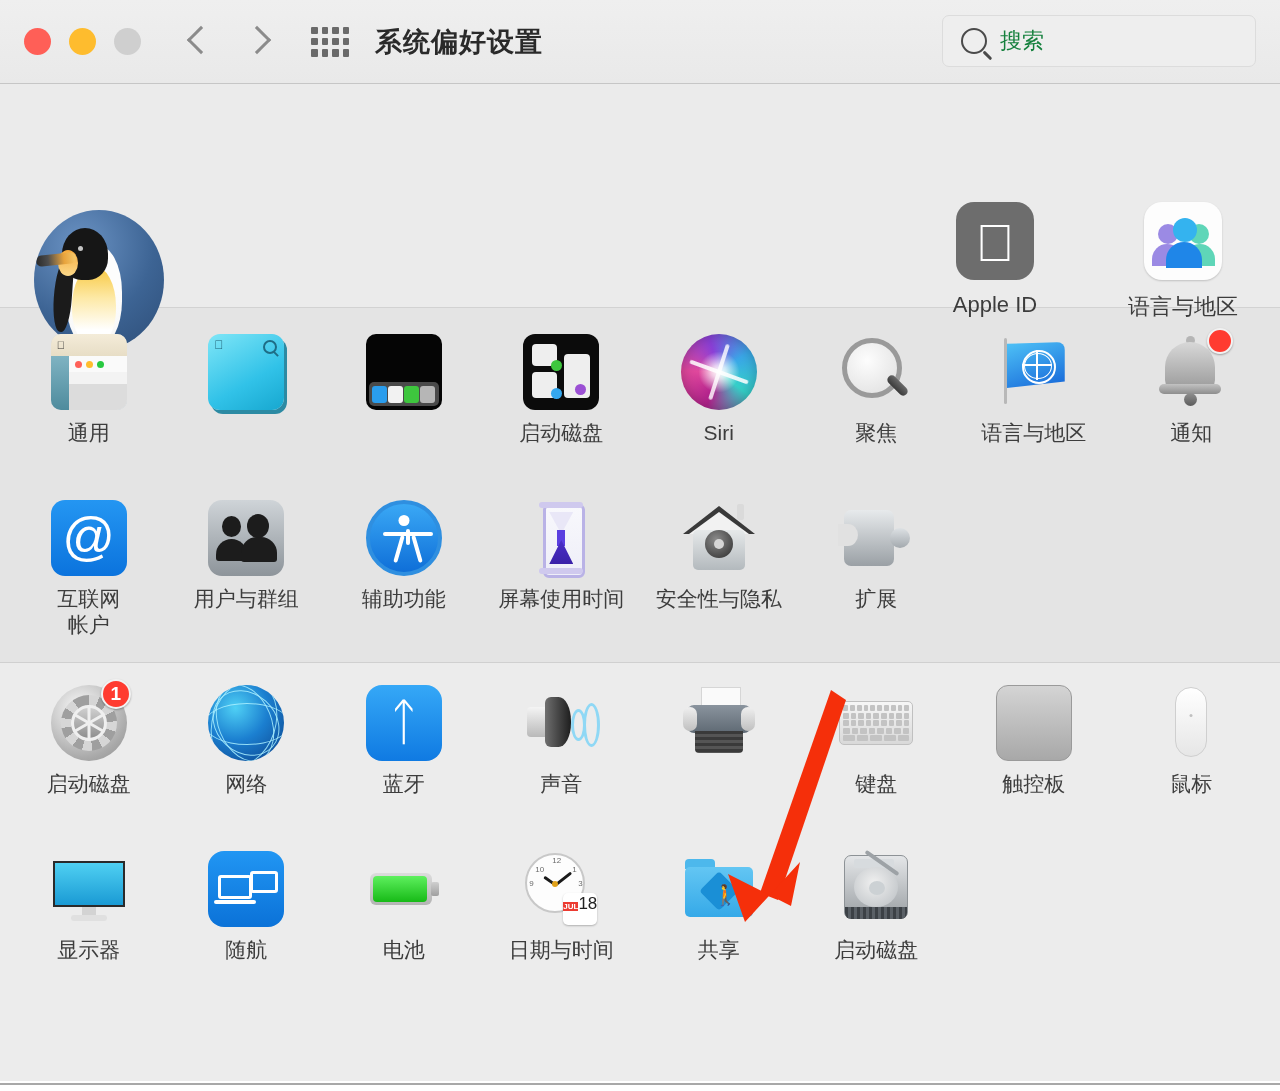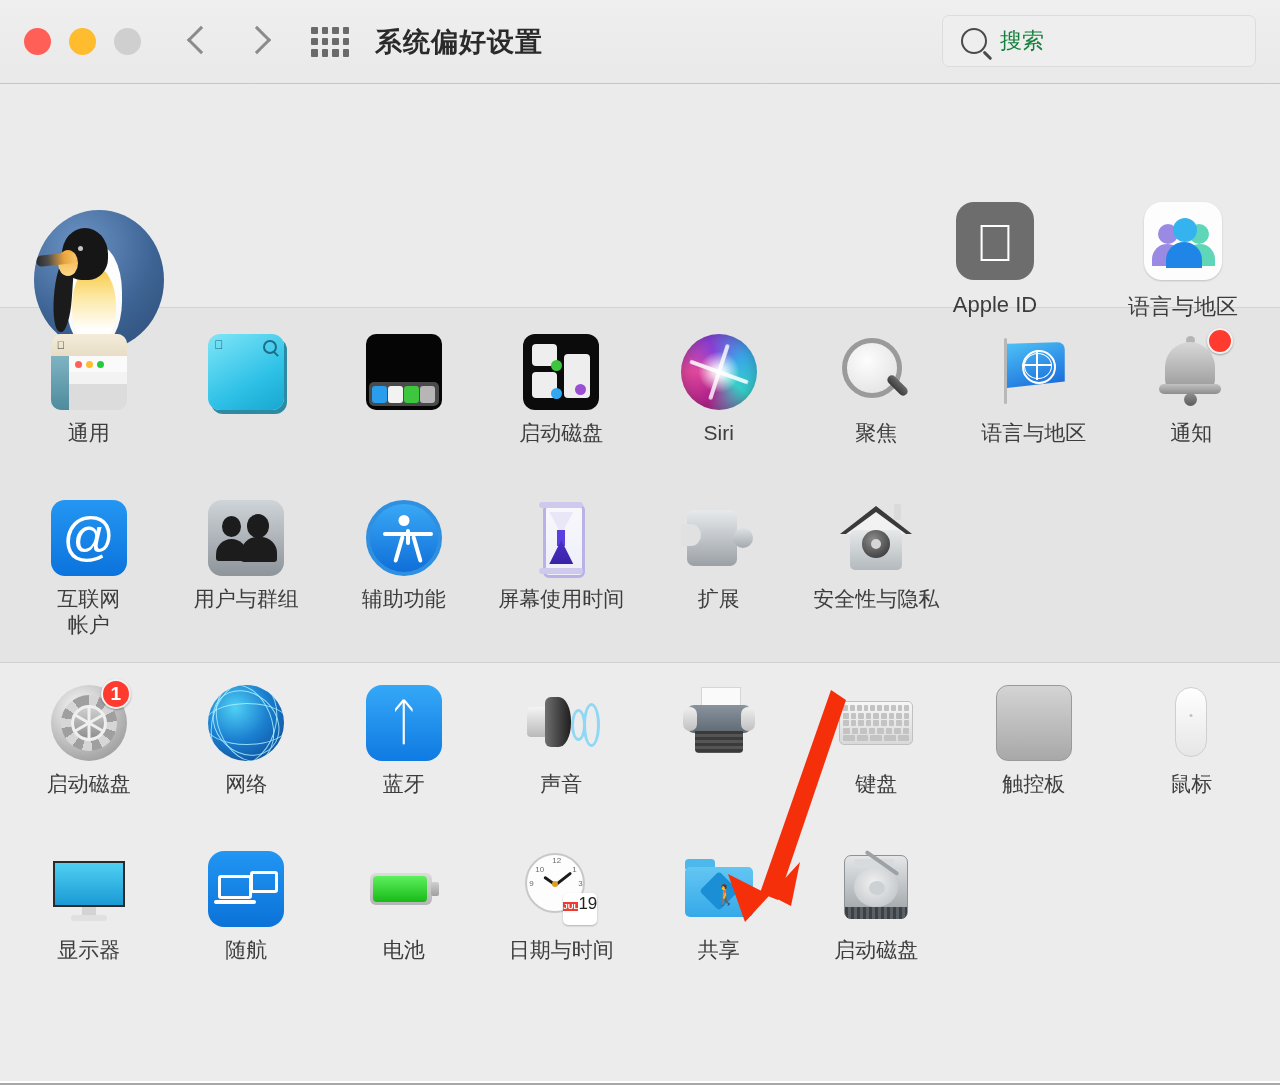--- a/index.html
+++ b/index.html
@@ -655,41 +655,41 @@
               <span class="sandbot"></span>
           <span class="cap1"></span>
               <span class="cap2"></span>
         </div>
           </div>
         <div class="label">屏幕使用时间</div>
       </div>
 
       <div class="cell">
         <div class="icon-wrap">
-            <div class="ic ic-ext">
-          <span class="pz"></span>
-              <span class="knobin"></span>
-              <span class="knobout"></span>
-        </div>
-          </div>
-        <div class="label">扩展</div>
-      </div>
-
-      <div class="cell">
-        <div class="icon-wrap">
             <div class="ic ic-sec">
           <span class="chim"></span>
               <span class="roof"></span>
               <span class="roof2"></span>
           <span class="house"></span>
               <span class="dial"></span>
               <span class="dialc"></span>
         </div>
           </div>
         <div class="label">安全性与隐私</div>
+      </div>
+
+      <div class="cell">
+        <div class="icon-wrap">
+            <div class="ic ic-ext">
+          <span class="pz"></span>
+              <span class="knobin"></span>
+              <span class="knobout"></span>
+        </div>
+          </div>
+        <div class="label">扩展</div>
       </div>
 
       <div class="cell"></div>
     </div>
   </div>
 
   <div class="section sec-bot">
     <div class="grid">
 
       <div class="cell">
@@ -867,21 +867,21 @@
           <span class="clock"></span>
           <span class="tick" style="left:29px;top:5px;">12</span>
           <span class="tick" style="left:49px;top:14px;">1</span>
           <span class="tick" style="left:55px;top:28px;">3</span>
           <span class="tick" style="left:44px;top:48px;">6</span>
           <span class="tick" style="left:6px;top:28px;">9</span>
           <span class="tick" style="left:12px;top:14px;">10</span>
           <span class="hh"></span>
               <span class="mm"></span>
               <span class="pin"></span>
-          <span class="cal"><span class="m">JUL</span><span class="d">19</span></span>
+          <span class="cal"><span class="m">JUL</span><span class="d">18</span></span>
         </div>
           </div>
         <div class="label">日期与时间</div>
       </div>
 
       <div class="cell">
         <div class="icon-wrap">
             <div class="ic ic-share">
           <span class="tab"></span>
               <span class="fold"></span>

